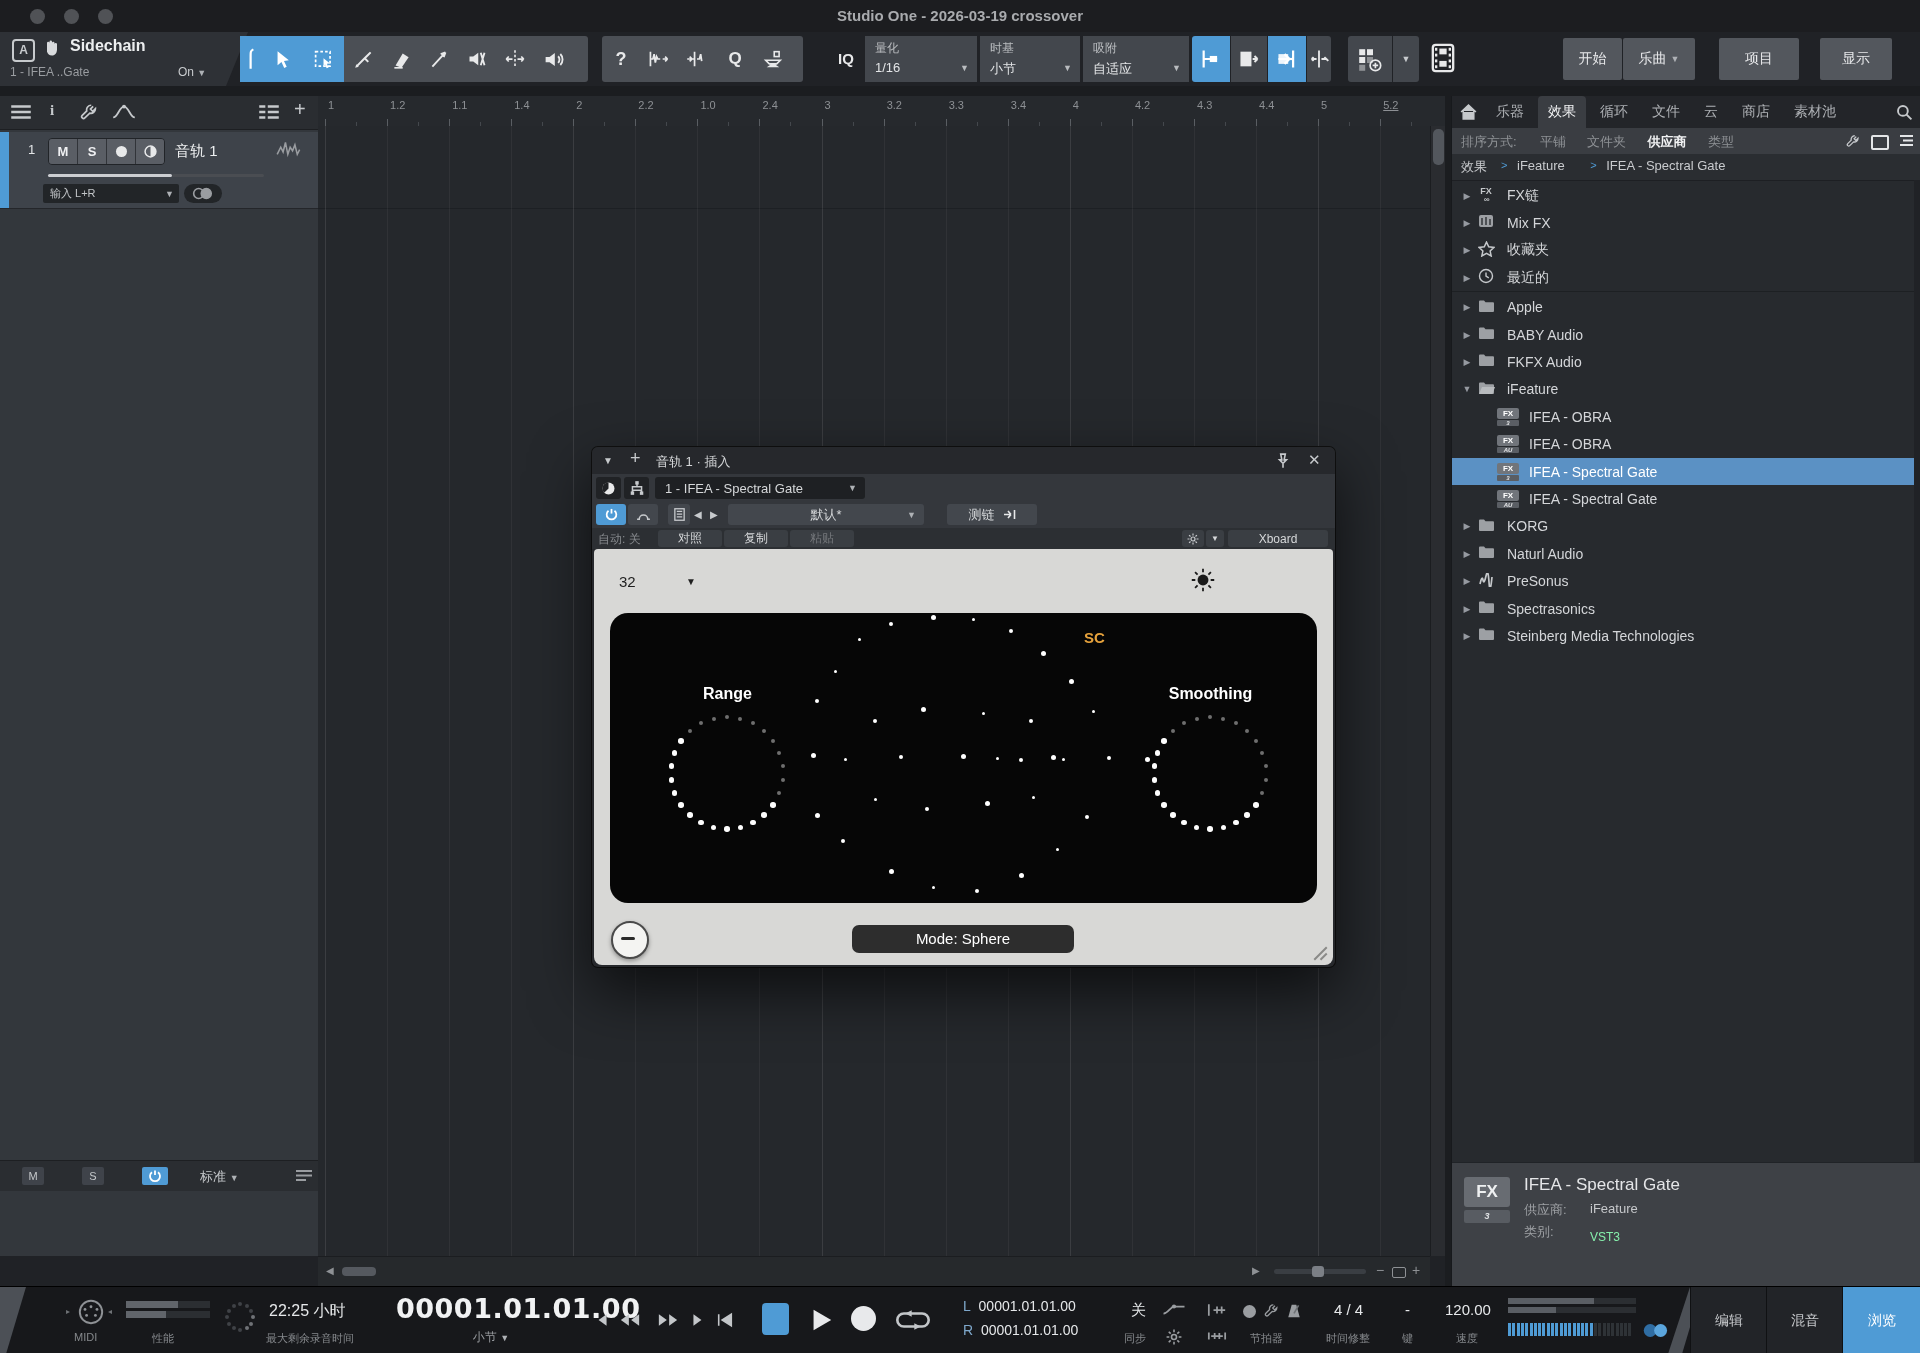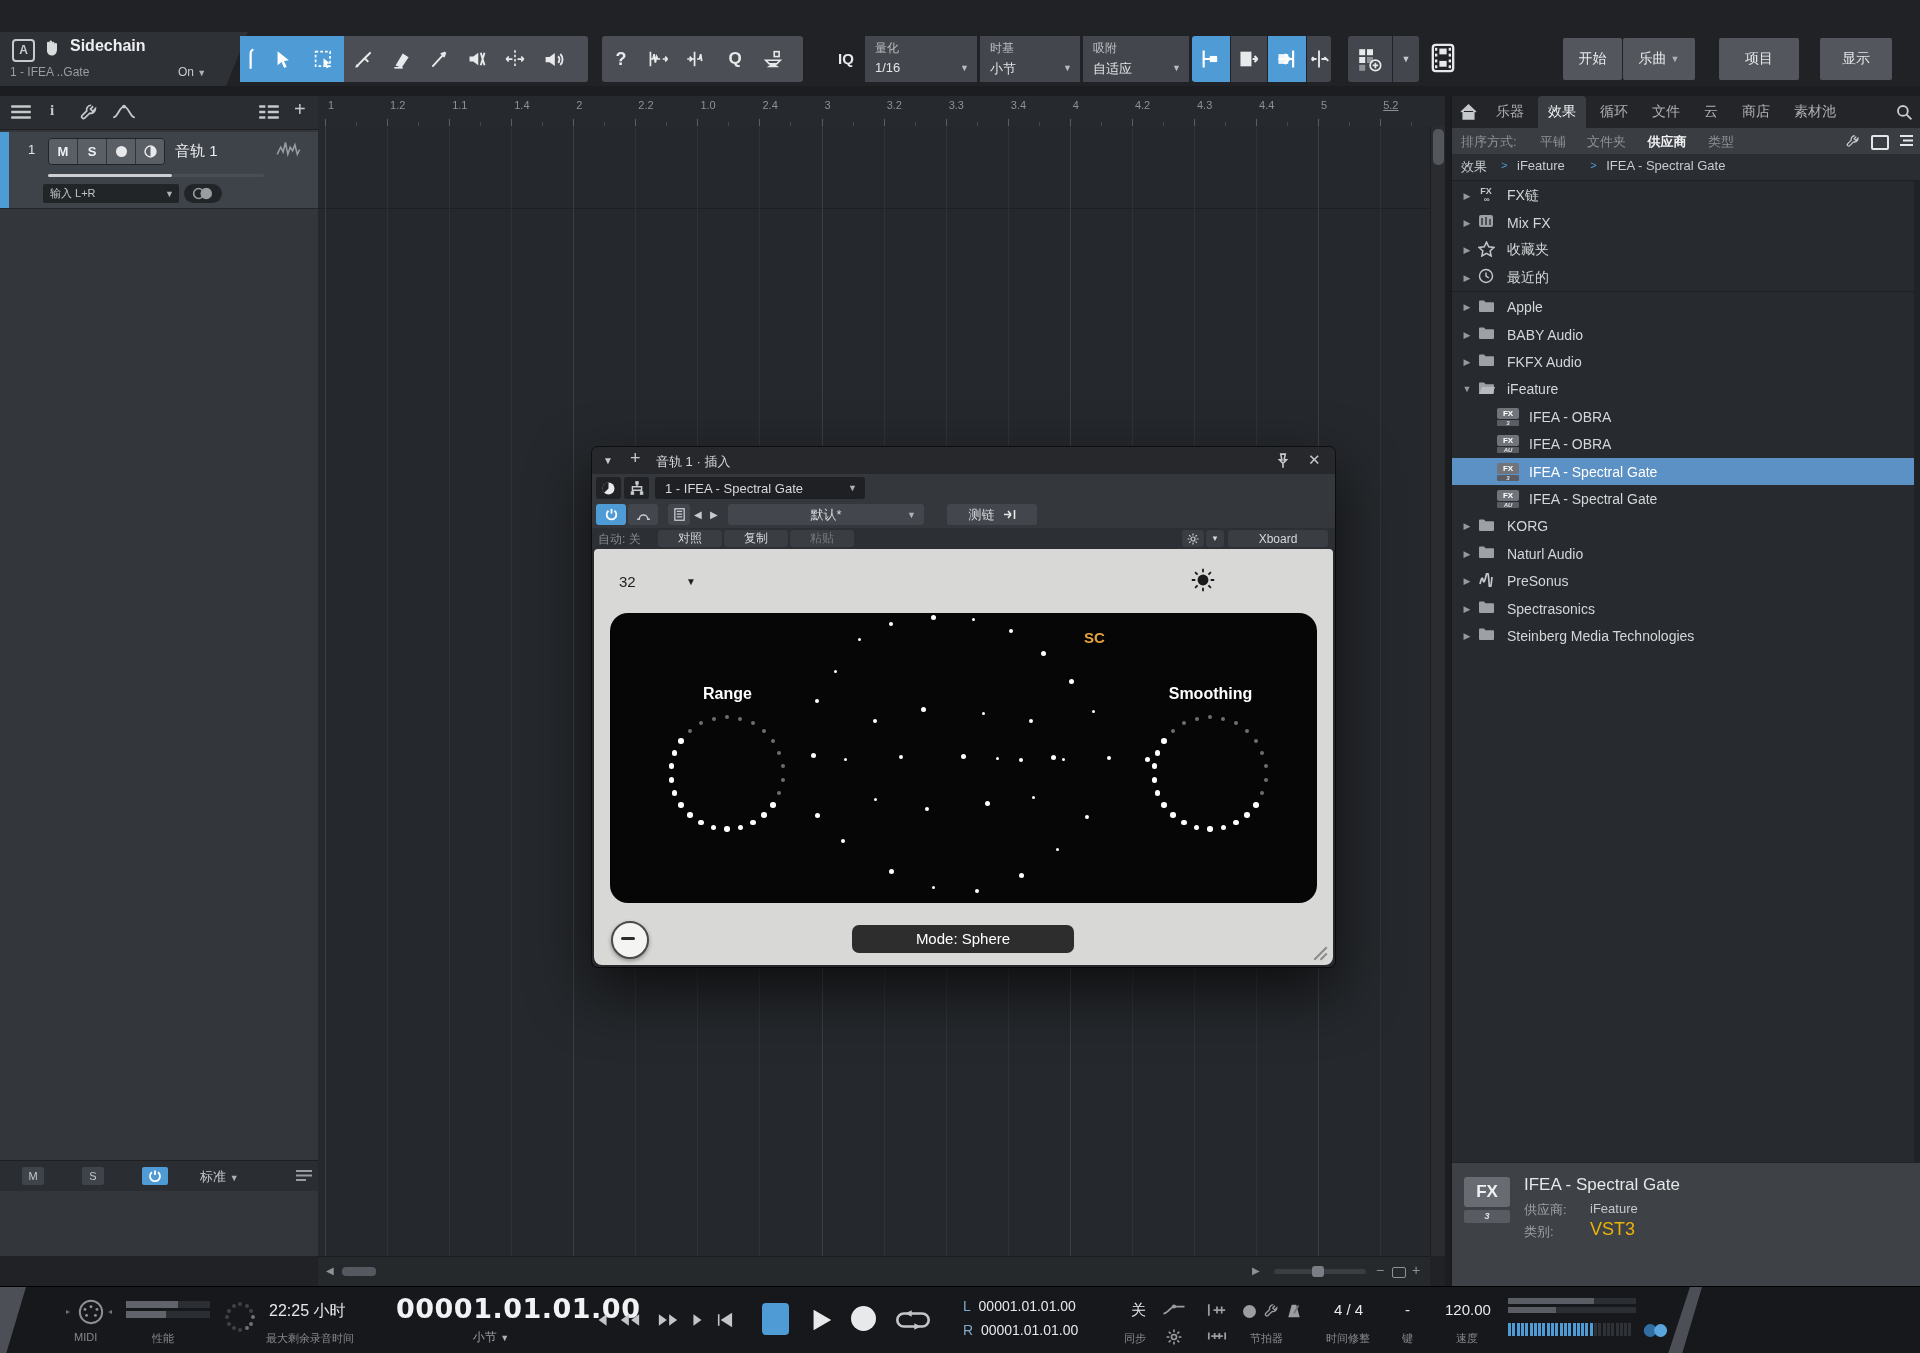--- a/index.html
+++ b/index.html
@@ -76,20 +76,26 @@
   .tp-btn{position:absolute;top:16px;height:34px;display:flex;align-items:center;justify-content:center;color:#c3c6c9;}
   .tr-btn{position:absolute;top:0;height:67px;display:flex;align-items:center;justify-content:center;font-size:14px;color:#c8cacd;border-left:1px solid #101113;}
   .seg{position:absolute;width:3px;height:13px;}
   .arrow-down{font-size:9px;color:#aeb1b5;}
 </style>
 </head>
 <body>
 
 <div id="app">
 
+  <div class="abs" id="titlebar">
+    <div class="abs tl" style="left:30px"></div>
+    <div class="abs tl" style="left:64px"></div>
+    <div class="abs tl" style="left:98px"></div>
+    <div class="abs" id="win-title">Studio One - 2026-03-19 crossover</div>
+  </div>
 
   <div class="abs" id="toolbar">
     <div class="abs" id="sidechain-block">
       <div class="abs" style="left:12px;top:7px;width:19px;height:19px;border:2px solid #c7cacd;border-radius:4px;color:#c7cacd;font-size:12px;font-weight:bold;text-align:center;line-height:18px">A</div>
       <span class="abs ic" style="left:42px;top:6px">
           <svg width="20" height="20" viewBox="0 0 16 16">
             <path d="M4 9 V4 a1 1 0 0 1 2 0 v-1 a1 1 0 0 1 2 0 v1 a1 1 0 0 1 2 0 v1 a1 1 0 0 1 2 0 v4 c0 3-1.5 5-4 5 s-3-1-4-3 z" fill="#d9dbdd"></path>
           </svg>
         </span>
       <div class="abs" style="left:70px;top:5px;font-size:16px;font-weight:bold;color:#eceeef">Sidechain</div>
@@ -796,21 +802,21 @@
 
     <div class="abs" id="br-info">
       <div class="abs" style="left:12px;top:14px;width:46px">
         <div style="height:30px;background:#686c72;border-radius:3px;text-align:center;line-height:30px;font-size:17px;font-weight:bold;color:#eef0f1">FX</div>
         <div style="height:13px;margin-top:3px;background:#585c62;border-radius:2px;text-align:center;line-height:13px;font-size:9px;font-style:italic;font-weight:bold;color:#e0e2e4">3</div>
       </div>
       <div class="abs" style="left:72px;top:12px;font-size:17px;color:#e5e6e8">IFEA - Spectral Gate</div>
       <div class="abs" style="left:72px;top:38px;font-size:13px;color:#9da0a4">供应商:</div>
       <div class="abs" style="left:138px;top:38px;font-size:13px;color:#c6c8cb">iFeature</div>
       <div class="abs" style="left:72px;top:60px;font-size:13px;color:#9da0a4">类别:</div>
-      <div class="abs" style="left:138px;top:56px;font-size:18px;color:#eab308">VST3</div>
+      <div class="abs" style="left:138px;top:67px;font-size:12px;color:#86efac">VST3</div>
     </div>
   </div>
 
   <div class="abs" id="transport">
     <div class="abs" style="left:0;top:0;width:30px;height:67px;background:#4c5056;clip-path:polygon(0 0,26px 0,6px 67px,0 67px)"></div>
 
     <span class="abs" style="left:66px;top:20px;font-size:8px;color:#6f7276">▸</span>
     <span class="abs ic" style="left:78px;top:12px">
         <svg width="26" height="26" viewBox="0 0 20 20">
           <circle cx="10" cy="10" r="8.6" fill="none" stroke="#8e9195" stroke-width="1.5"></circle>
@@ -980,15 +986,20 @@
         <div class="seg" style="left: 111.8px; top: 0px; background: rgb(46, 50, 54);"></div>
         <div class="seg" style="left: 116.1px; top: 0px; background: rgb(46, 50, 54);"></div>
         <div class="seg" style="left: 120.4px; top: 0px; background: rgb(46, 50, 54);"></div>
       </div>
     <div class="abs" style="left:1642px;top:36px"><svg width="28" height="15" viewBox="0 0 24 13">
           <circle cx="7" cy="6.5" r="5.6" fill="#2f6da3"></circle>
           <circle cx="16" cy="6.5" r="5.6" fill="#5aa5dd"></circle>
         </svg></div>
 
     <div class="abs" style="left:1668px;top:0;width:34px;height:67px;background:#4c5056;clip-path:polygon(22px 0,34px 0,14px 67px,0 67px)"></div>
+    <div class="abs" style="left:1690px;top:0;width:230px;height:67px;background:#222428">
+      <div class="tr-btn" style="left:0;width:76px">编辑</div>
+      <div class="tr-btn" style="left:76px;width:76px">混音</div>
+      <div class="tr-btn" style="left:152px;width:78px;background:#4f9bd5;color:#fff">浏览</div>
+    </div>
   </div>
 
 </div>
 
 </body></html>

